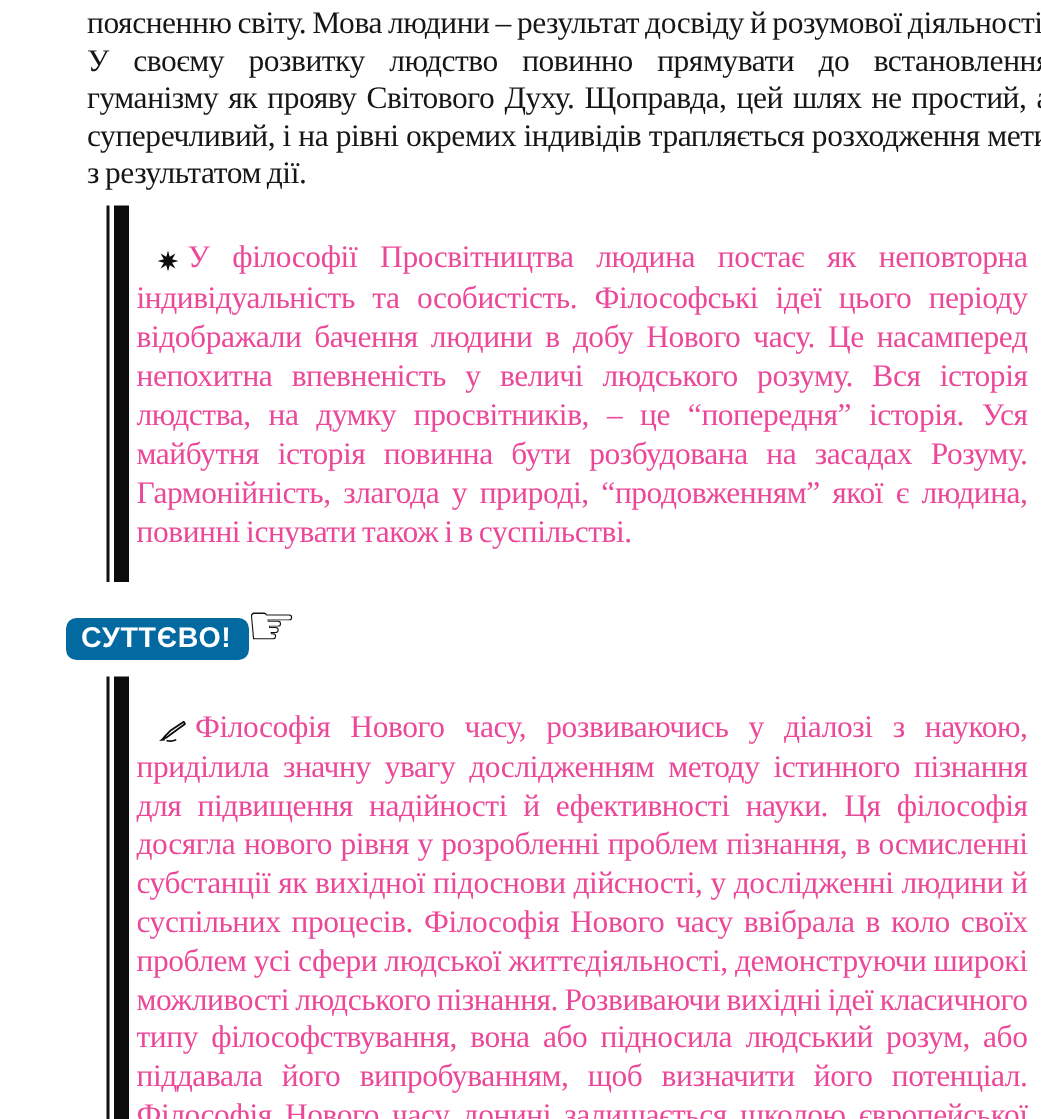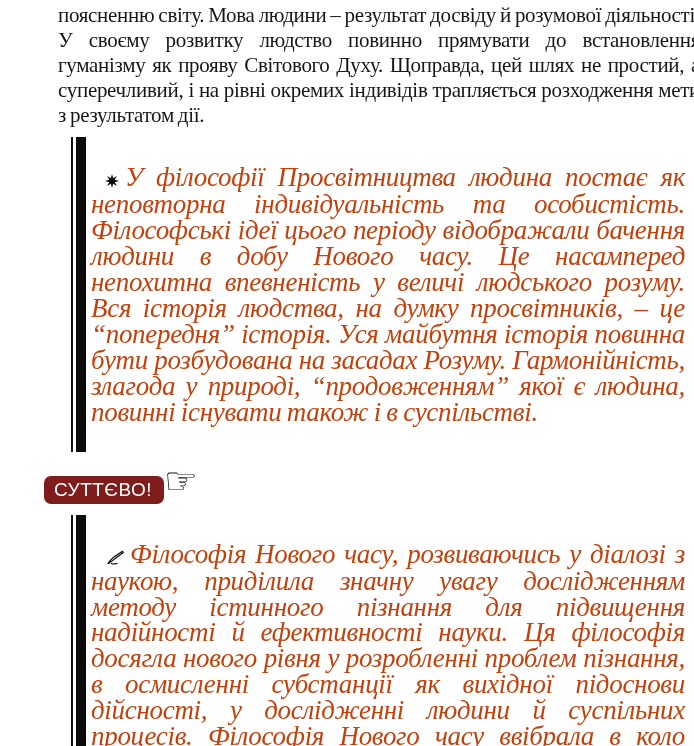--- a/index.html
+++ b/index.html
@@ -48,28 +48,27 @@
     flex: 0 0 auto;
   }
   .bar-thick {
     width: 10px;
     margin-left: 3px;
     background: #0c0c0c;
     flex: 0 0 auto;
   }
   .quote-text {
     margin-left: 5px;
-    font-style: italic;
-    font-size: 27px;
+    font-size: 21px;
     line-height: 26px;
     text-align: justify;
     text-indent: 14px;
     letter-spacing: -0.3px;
     word-spacing: -1px;
-    color: #c2410c;
+    color: #ec4899;
   }
   .quote-2 .quote-text { line-height: 25.8px; }
 
   .marker {
     display: inline-block;
     text-indent: 0;
     margin-right: 6px;
     vertical-align: -1px;
   }
   .marker svg { display: inline-block; vertical-align: middle; }
@@ -77,26 +76,26 @@
   
   .section-header {
     position: relative;
     height: 44px;
     margin-top: 16px;
   }
   .badge {
     position: absolute;
     left: 16px;
     top: 8px;
-    background: #7f1d1d;
+    background: #0369a1;
     color: #ffffff;
     border-radius: 7px;
     padding: 2px 12px 3px 10px;
     font-family: "Liberation Sans", sans-serif;
-    font-weight: normal;
+    font-weight: bold;
     font-size: 19px;
     letter-spacing: 0.5px;
     line-height: 23px;
   }
   .hand-icon {
     position: absolute;
     left: 136px;
     top: -6px;
     font-family: "DejaVu Sans", sans-serif;
     font-size: 38px;

